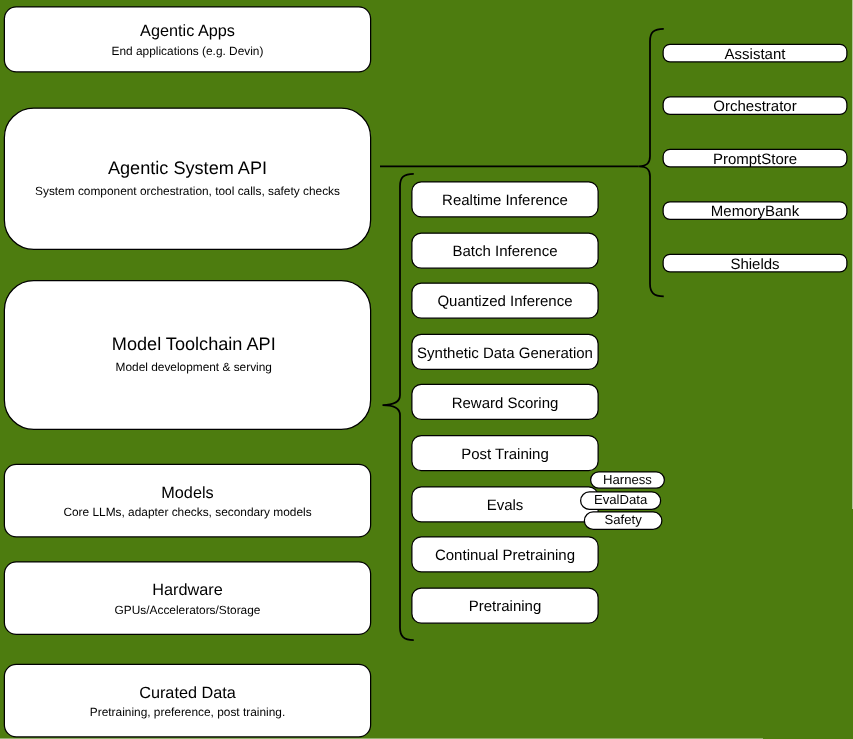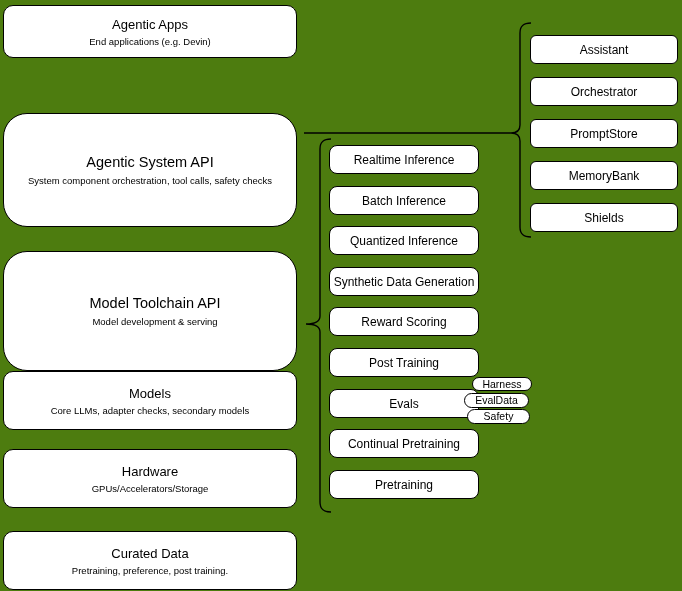--- a/index.html
+++ b/index.html
@@ -26,21 +26,21 @@
     border: 1.4px solid #000000;
     background: #ffffff;
     display: flex;
     flex-direction: column;
     align-items: center;
     justify-content: center;
     text-align: center;
     z-index: 1;
   }
   .r10 { border-radius: 10px; }
-  .r24 { border-radius: 24px; margin-top: 27px; }
+  .r24 { border-radius: 24px; }
   .node .title { font-size: 13px; line-height: 15px; white-space: nowrap; }
   .node.big .title { font-size: 14.5px; line-height: 17px; }
   .node .subtitle { font-size: 9.5px; line-height: 11px; margin-top: 4px; white-space: nowrap; }
   .mnode {
     position: absolute;
     left: 329px;
     width: 150px;
     height: 29px;
     box-sizing: border-box;
     border: 1.4px solid #000000;
@@ -50,21 +50,21 @@
     align-items: center;
     justify-content: center;
     font-size: 12px;
     white-space: nowrap;
     z-index: 1;
   }
   .rnode {
     position: absolute;
     left: 530px;
     width: 148px;
-    height: 29px;
+    height: 15px;
     box-sizing: border-box;
     border: 1.4px solid #000000;
     border-radius: 6px;
     background: #ffffff;
     display: flex;
     align-items: center;
     justify-content: center;
     font-size: 12px;
     white-space: nowrap;
     z-index: 1;

